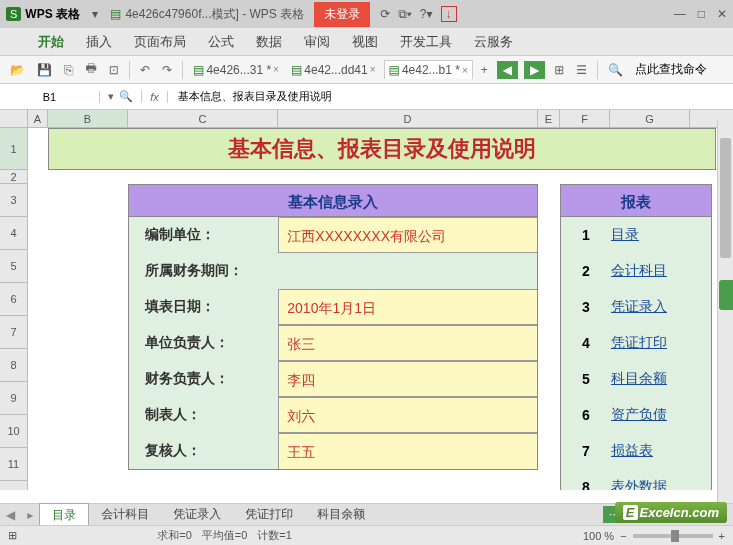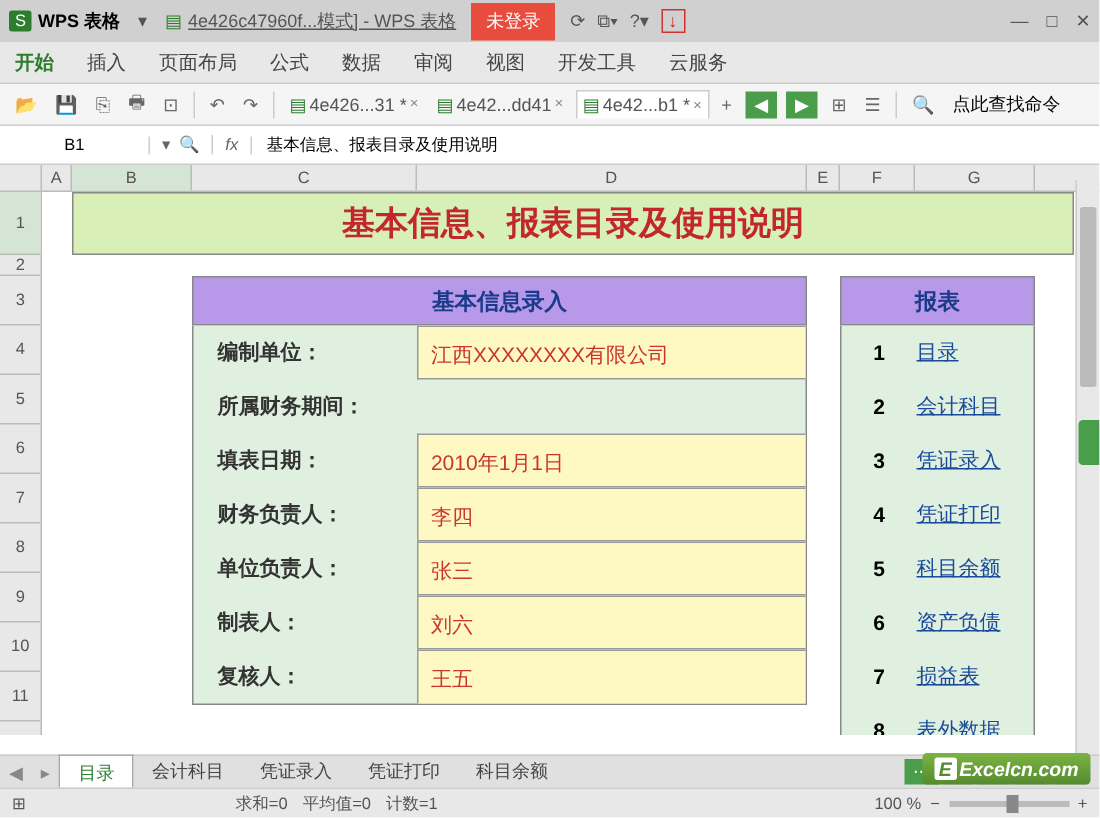--- a/index.html
+++ b/index.html
@@ -3,29 +3,29 @@
   <meta charset="utf-8">
   <style>
     * { margin: 0; padding: 0; box-sizing: border-box; font-family: "Microsoft YaHei", sans-serif; }
     body { width: 733px; height: 545px; overflow: hidden; background: #fff; position: relative; }
     
     .titlebar { height: 28px; background: #d0d0d0; display: flex; align-items: center; padding: 0 6px; font-size: 12px; }
     .titlebar .logo { background: #2d7d2d; color: #fff; padding: 1px 4px; font-size: 11px; margin-right: 4px; border-radius: 2px; }
     .titlebar .app-name { font-weight: bold; margin-right: 4px; }
     .titlebar .dropdown { padding: 0 8px; color: #555; }
     .titlebar .file-icon { color: #2d7d2d; margin: 0 4px; }
-    .titlebar .doc-title { color: #555; text-decoration: underline; }
+    .titlebar .doc-title { color: #555; }
     .titlebar .login-btn { background: #e74c3c; color: #fff; padding: 4px 10px; margin: 15px 10px; }
     .titlebar .icons { display: flex; align-items: center; gap: 8px; color: #555; }
     .titlebar .icons span { cursor: pointer; }
     .titlebar .spacer { flex: 1; }
     .titlebar .win-controls { display: flex; gap: 12px; margin-left: 10px; color: #555; }
     
     .menubar { height: 28px; background: #e8e8e8; display: flex; align-items: center; padding: 0 10px; font-size: 13px; gap: 22px; color: #444; border-bottom: 1px solid #ccc; }
-    .menubar .active { color: #2d7d2d; font-weight: bold; }
+    .menubar .active { color: #2d7d2d; font-weight: bold; margin-left: 28px; }
     .menubar span { cursor: pointer; }
     
     .toolbar { height: 28px; background: #f5f5f5; display: flex; align-items: center; padding: 0 6px; font-size: 12px; gap: 4px; border-bottom: 1px solid #ccc; }
     .toolbar .tb-icon { padding: 2px 4px; color: #666; cursor: pointer; }
     .toolbar .sep { width: 1px; height: 18px; background: #ccc; margin: 0 2px; }
     .toolbar .tab-item { display: flex; align-items: center; gap: 2px; padding: 2px 4px; color: #555; cursor: pointer; }
     .toolbar .tab-item.active { background: #fff; border: 1px solid #ccc; border-bottom: none; }
     .toolbar .tab-close { color: #888; font-size: 10px; }
     .toolbar .nav-btn { background: #4a9d4a; color: #fff; padding: 2px 6px; margin: 0 1px; cursor: pointer; }
     .toolbar .search-hint { color: #000000; margin-left: 4px; }
@@ -49,21 +49,21 @@
     .row-headers .rh1 { height: 42px; line-height: 42px; }
     .row-headers .rh2 { height: 14px; line-height: 14px; }
     
     .cells { position: relative; flex: 1; }
     .title-row { height: 42px; background: #d8f0b8; border: 1px solid #888; display: flex; align-items: center; justify-content: center; margin-left: 20px; width: 668px; }
     .title-row span { color: #c1272d; font-size: 22px; font-weight: bold; }
     .spacer-row { height: 14px; }
     
     .main-content { display: flex; margin-left: 100px; gap: 22px; }
     .left-pane { width: 410px; }
-    .right-pane { width: 130px; }
+    .right-pane { width: 152px; }
     .pane-header { height: 33px; background: #b898e8; text-align: center; line-height: 33px; color: #1a3a8a; font-weight: bold; font-size: 15px; border: 1px solid #888; }
     .info-table { background: #e0f0e0; border: 1px solid #888; border-top: none; }
     .info-row { display: flex; height: 36px; align-items: center; }
     .info-label { width: 150px; padding-left: 16px; font-size: 14px; font-weight: bold; color: #333; }
     .info-val { width: 260px; padding-left: 8px; font-size: 14px; color: #c33; border: 1px solid #999; border-right: none; height: 36px; line-height: 36px; background: #fef9c3; }
     .info-row:last-child .info-val { border-bottom: none; }
     
     .dir-table { background: #e0f0e0; border: 1px solid #888; border-top: none; }
     .dir-row { display: flex; height: 36px; align-items: center; }
     .dir-num { width: 50px; text-align: center; font-weight: bold; font-size: 14px; }
@@ -211,26 +211,26 @@
                 <div class="info-val">江西XXXXXXXX有限公司</div>
               </div>
               <div class="info-row">
                 <div class="info-label">所属财务期间：</div>
               </div>
               <div class="info-row">
                 <div class="info-label">填表日期：</div>
                 <div class="info-val">2010年1月1日</div>
               </div>
               <div class="info-row">
+                <div class="info-label">单位负责人：</div>
+                <div class="info-val">张三</div>
+              </div>
+              <div class="info-row">
                 <div class="info-label">财务负责人：</div>
                 <div class="info-val">李四</div>
-              </div>
-              <div class="info-row">
-                <div class="info-label">单位负责人：</div>
-                <div class="info-val">张三</div>
               </div>
               <div class="info-row">
                 <div class="info-label">制表人：</div>
                 <div class="info-val">刘六</div>
               </div>
               <div class="info-row">
                 <div class="info-label">复核人：</div>
                 <div class="info-val">王五</div>
               </div>
             </div>

